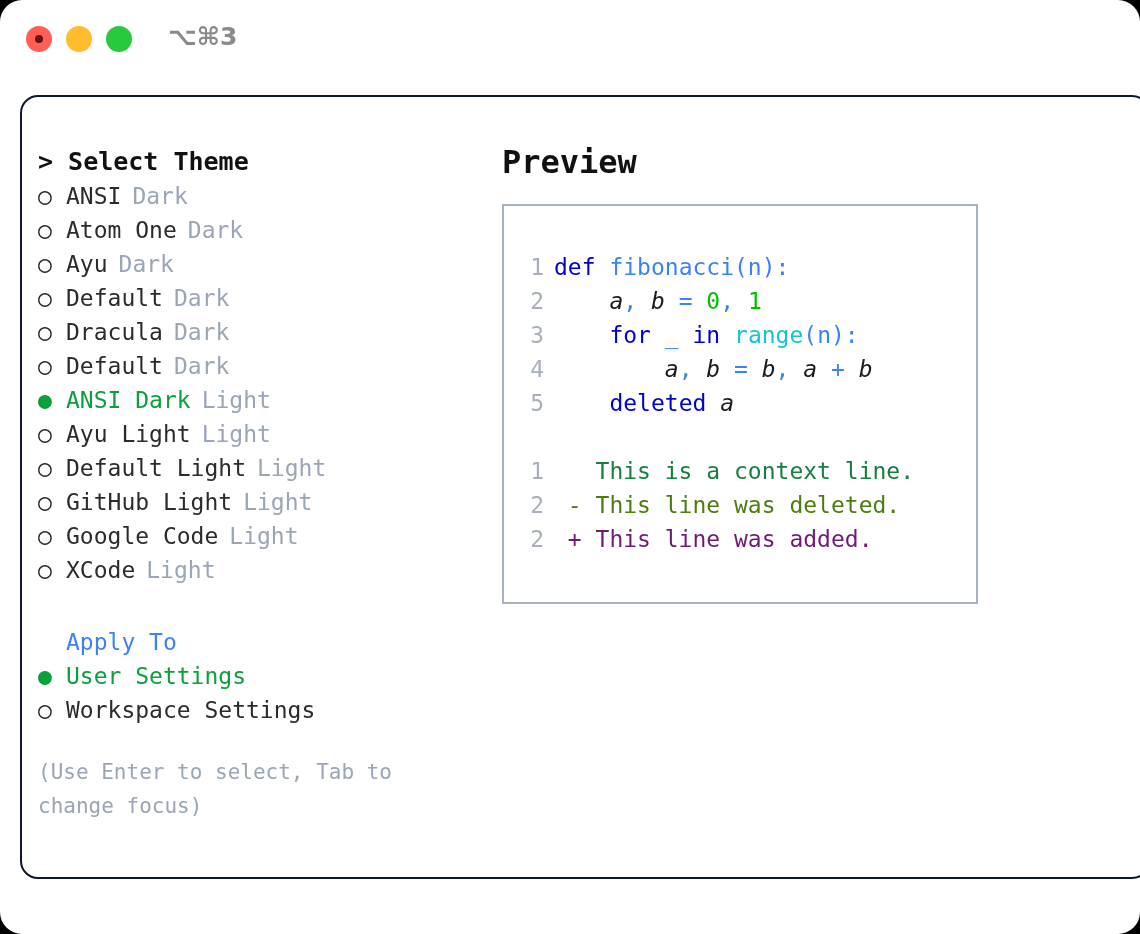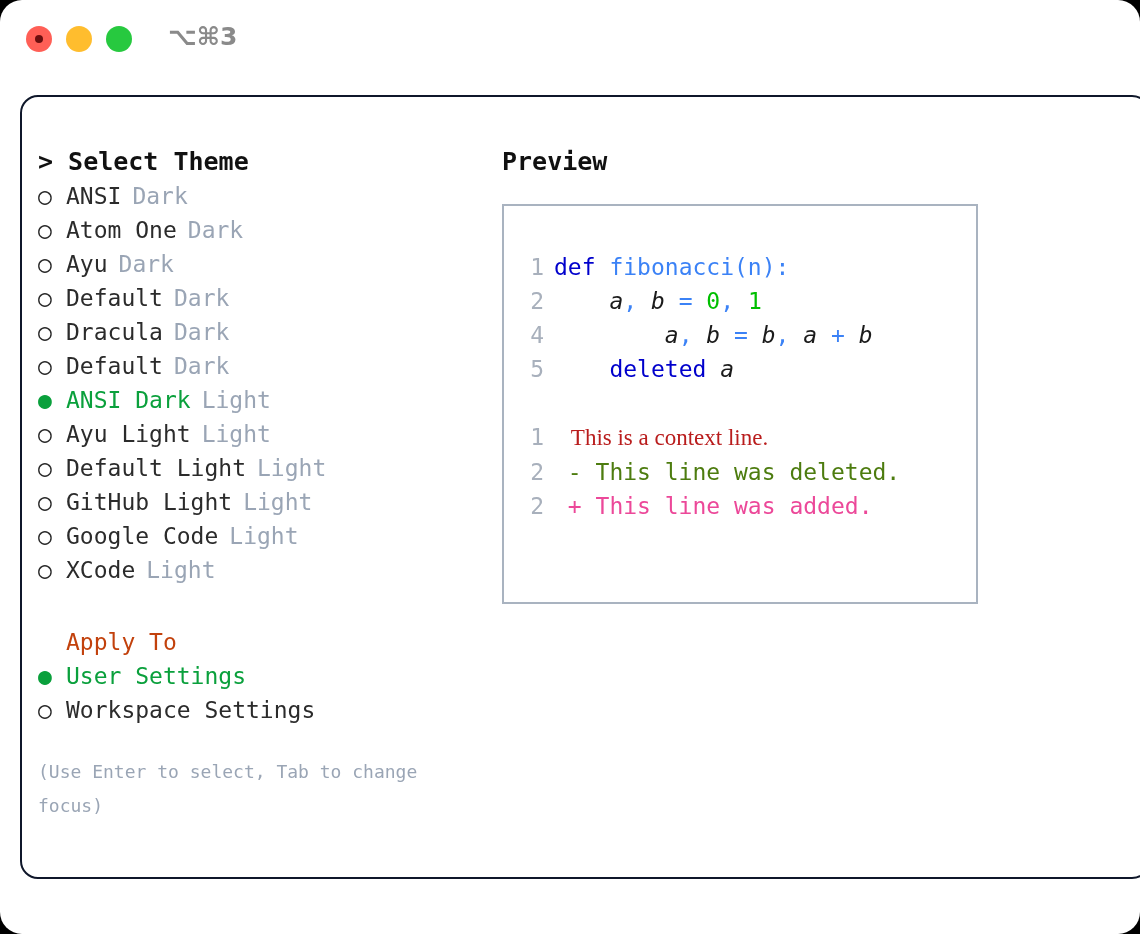--- a/index.html
+++ b/index.html
@@ -136,49 +136,49 @@
     color: #0aa03c;
   }
   .row.selected .variant {
     color: #9aa5b5;
   }
 
   .section-label {
     font-family: "DejaVu Sans Mono", monospace;
     font-size: 23px;
     line-height: 34px;
-    color: #c2410c;
+    color: #3b82f6;
     white-space: pre;
     padding-left: 28px;
   }
 
   .gap-before-apply { height: 38px; }
   .gap-before-hint  { height: 28px; }
 
   .hint {
     font-family: "DejaVu Sans Mono", monospace;
-    font-size: 18px;
+    font-size: 21px;
     line-height: 34px;
     color: #9aa5b5;
     width: 410px;
     white-space: normal;
     word-spacing: 0px;
   }
 
   
   .right {
     position: absolute;
     left: 480px;
     top: 48px;
     width: 500px;
   }
 
   .preview-title {
     font-family: "DejaVu Sans Mono", monospace;
-    font-size: 25px;
+    font-size: 32px;
     font-weight: 700;
     color: #111111;
     white-space: pre;
     line-height: 34px;
   }
 
   .code-box {
     margin-top: 25px;
     width: 476px;
     height: 400px;
@@ -210,23 +210,23 @@
     margin-right: 10px;
   }
   .kw   { color: #0000cc; }
   .fn   { color: #11c6cf; }
   .num  { color: #00bf00; }
   .var  { font-style: italic; color: #1b1b1b; }
   .plain{ color: #3b82f6; }
 
   .blank-line { height: 34px; }
 
-  .diff-ctx { color: #b91c1c; font-family: Liberation Serif, serif; }
+  .diff-ctx { color: #15803d; }
   .diff-del { color: #4d7c0f; }
-  .diff-add { color: #ec4899; }
+  .diff-add { color: #701a75; }
 </style>
 </head>
 <body>
 
 <div class="window">
 
   <div class="titlebar">
     <div class="dots">
       <span class="dot red"></span>
       <span class="dot yellow"></span>
@@ -272,20 +272,21 @@
       </div>
 
       <div class="right">
         <div class="preview-title">Preview</div>
 
         <div class="code-box">
           <div class="code-inner">
             <div id="code-lines">
                 <div class="code-line"><span class="ln">1</span><span class="kw">def </span><span class="plain">fibonacci(n):</span></div>
                 <div class="code-line"><span class="ln">2</span><span class="plain">    </span><span class="var">a</span><span class="plain">, </span><span class="var">b</span><span class="plain"> = </span><span class="num">0</span><span class="plain">, </span><span class="num">1</span></div>
+                <div class="code-line"><span class="ln">3</span><span class="plain">    </span><span class="kw">for</span><span class="plain"> _ </span><span class="kw">in</span><span class="plain"> </span><span class="fn">range</span><span class="plain">(n):</span></div>
                 <div class="code-line"><span class="ln">4</span><span class="plain">        </span><span class="var">a</span><span class="plain">, </span><span class="var">b</span><span class="plain"> = </span><span class="var">b</span><span class="plain">, </span><span class="var">a</span><span class="plain"> + </span><span class="var">b</span></div>
                 <div class="code-line"><span class="ln">5</span><span class="plain">    </span><span class="kw">deleted</span><span class="plain"> </span><span class="var">a</span></div>
               </div>
             <div class="blank-line"></div>
             <div id="diff-lines">
                 <div class="code-line"><span class="ln">1</span><span class="diff-ctx">   This is a context line.</span></div>
                 <div class="code-line"><span class="ln">2</span><span class="diff-del"> - This line was deleted.</span></div>
                 <div class="code-line"><span class="ln">2</span><span class="diff-add"> + This line was added.</span></div>
               </div>
           </div>

